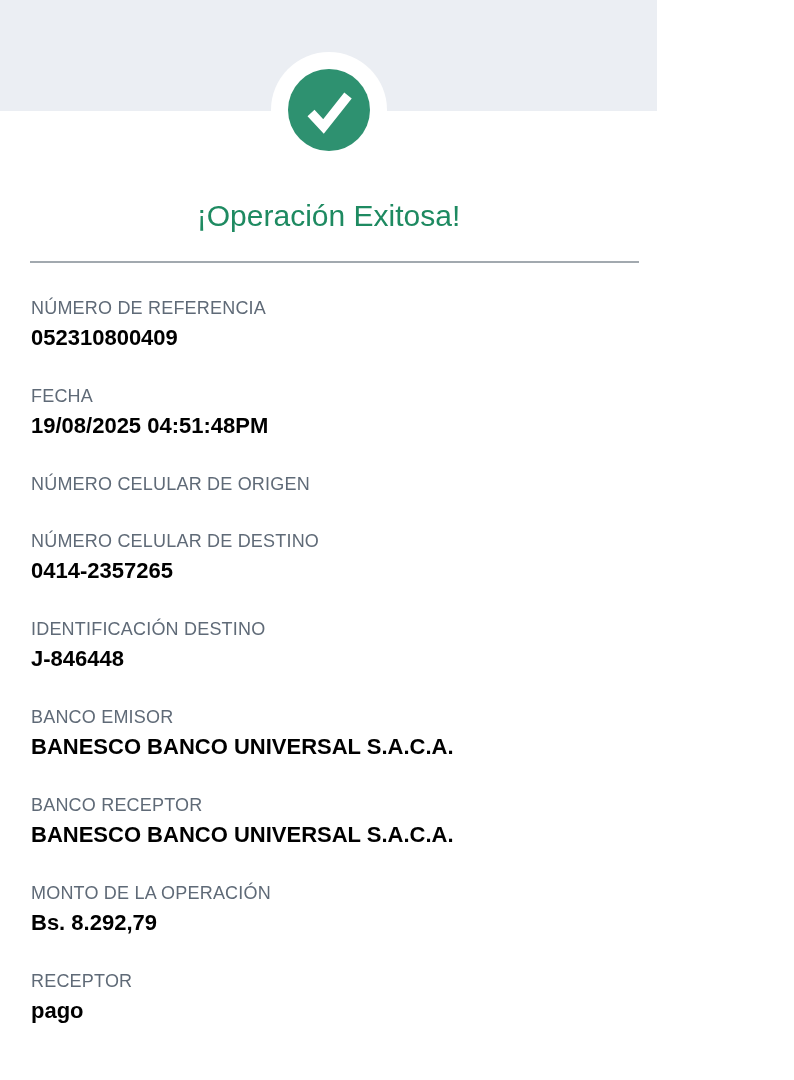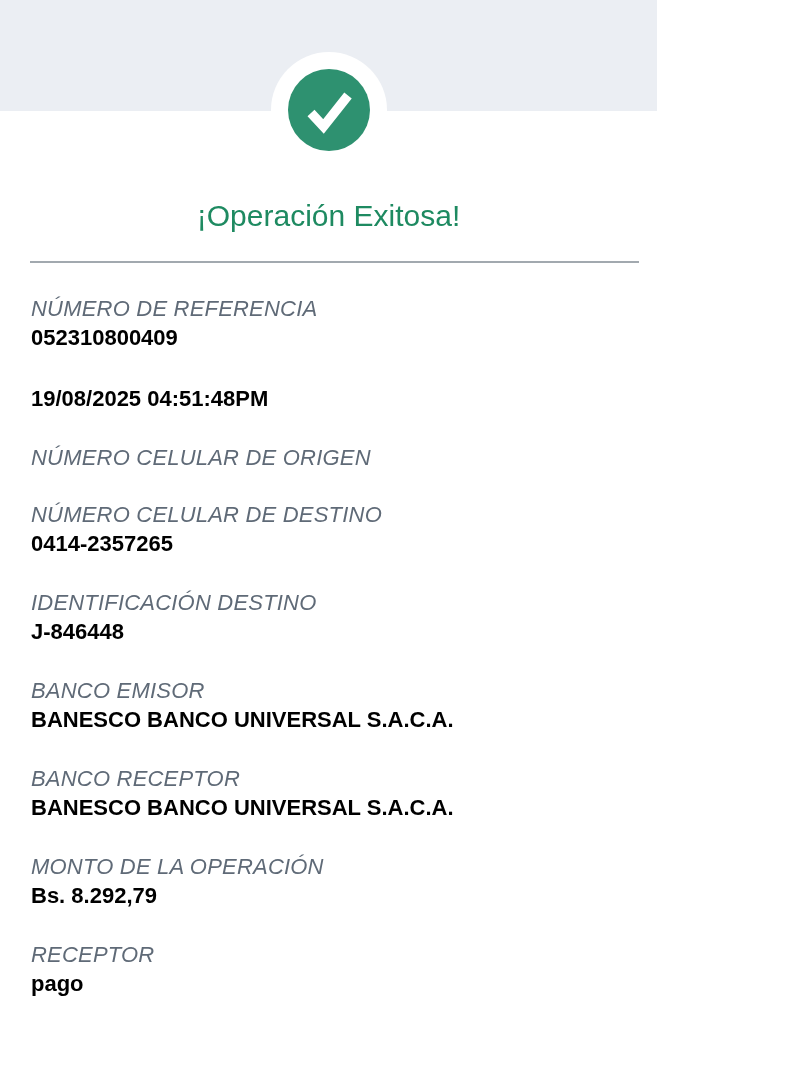--- a/index.html
+++ b/index.html
@@ -49,25 +49,24 @@
     border: none;
     border-top: 2px solid #a2a9af;
     margin: 29px 18px 0 30px;
   }
   .fields {
     margin-top: 35px;
     padding: 0 31px;
   }
   .field { margin-bottom: 36px; }
   .field-label {
-    font-size: 22px;
+    font-size: 18px;
     line-height: 21px;
     color: #5f6a77;
     letter-spacing: 0.2px;
-    font-style: italic;
   }
   .field-value {
     margin-top: 6px;
     font-size: 22px;
     line-height: 25px;
     font-weight: 700;
     color: #000000;
   }
 </style>
 </head>
@@ -91,20 +90,21 @@
   <hr class="divider">
 
   <div class="fields">
 
     <div class="field">
       <div class="field-label">NÚMERO DE REFERENCIA</div>
       <div class="field-value">052310800409</div>
     </div>
 
     <div class="field">
+      <div class="field-label">FECHA</div>
       <div class="field-value">19/08/2025 04:51:48PM</div>
     </div>
 
     <div class="field">
       <div class="field-label">NÚMERO CELULAR DE ORIGEN</div>
     </div>
 
     <div class="field">
       <div class="field-label">NÚMERO CELULAR DE DESTINO</div>
       <div class="field-value">0414-2357265</div>

